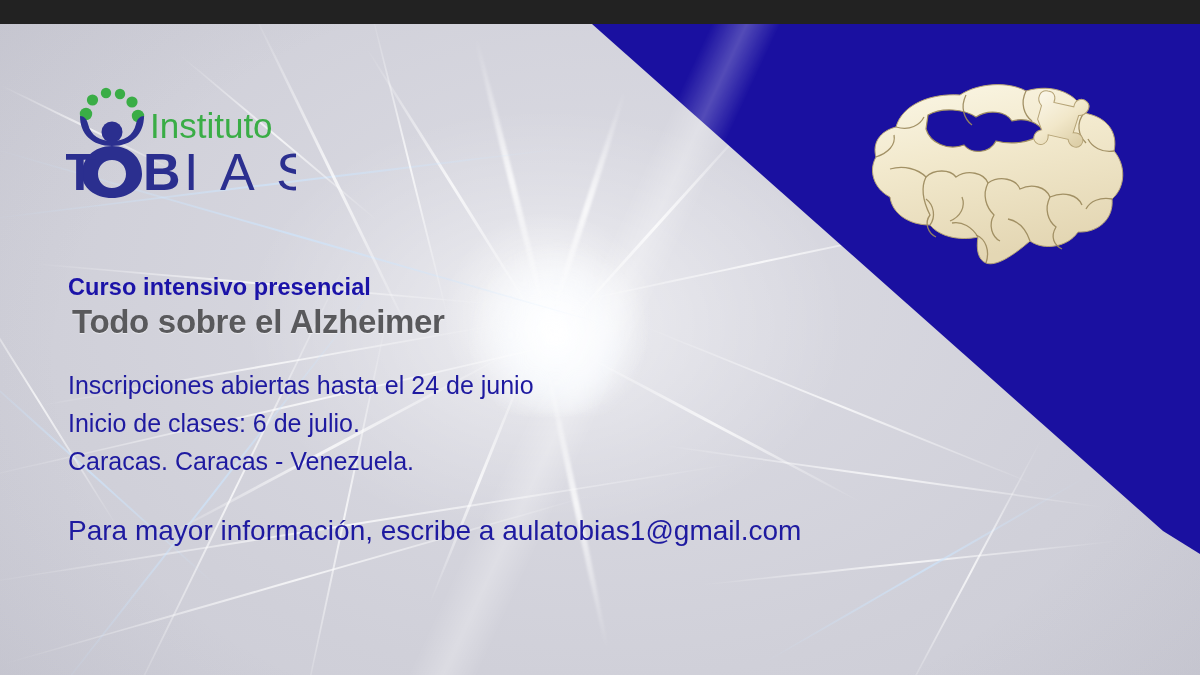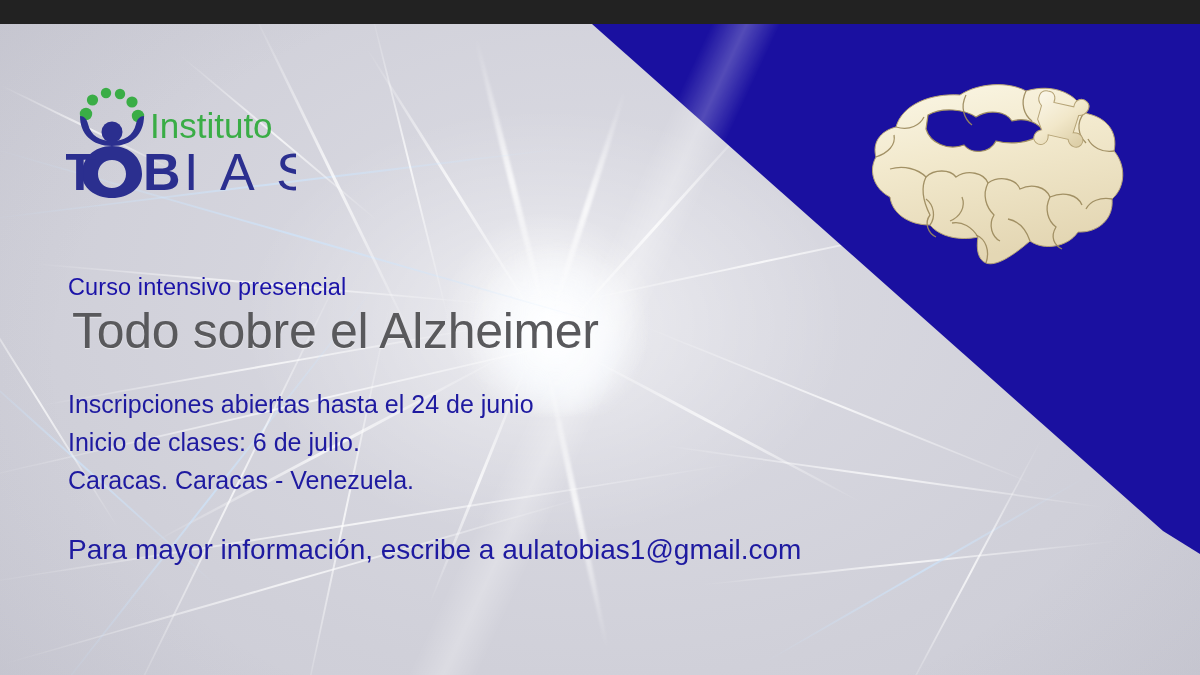--- a/index.html
+++ b/index.html
@@ -60,25 +60,25 @@
   .brain-wrap{position:absolute;left:800px;top:45px;width:395px;height:215px;}
   .brain-wrap svg{display:block;width:100%;height:100%;overflow:visible;}
 
   
   .logo{position:absolute;left:66px;top:62px;width:230px;height:112px;}
   .logo svg{display:block;width:100%;height:100%;}
 
   
   .copy{position:absolute;left:68px;top:250px;width:760px;}
   .kicker{
-    font-size:23.5px;font-weight:normal;color:#1b13a8;letter-spacing:.1px;
+    font-size:23.5px;font-weight:bold;color:#1b13a8;letter-spacing:.1px;
     margin:0 0 3px 0;line-height:1.15;
   }
   .headline{
-    font-size:50px;font-weight:normal;color:#59595c;letter-spacing:-.3px;
+    font-size:33px;font-weight:bold;color:#59595c;letter-spacing:-.3px;
     margin:0 0 26px 4px;line-height:1.1;
     text-shadow:0 1px 1px rgba(255,255,255,.55);
   }
   .lines{margin:0;padding:0;list-style:none;}
   .lines li{
     font-size:25px;color:#1e1aa0;line-height:1.52;
     margin:0;padding:0;white-space:nowrap;
   }
   .contact{
     margin-top:31px;

